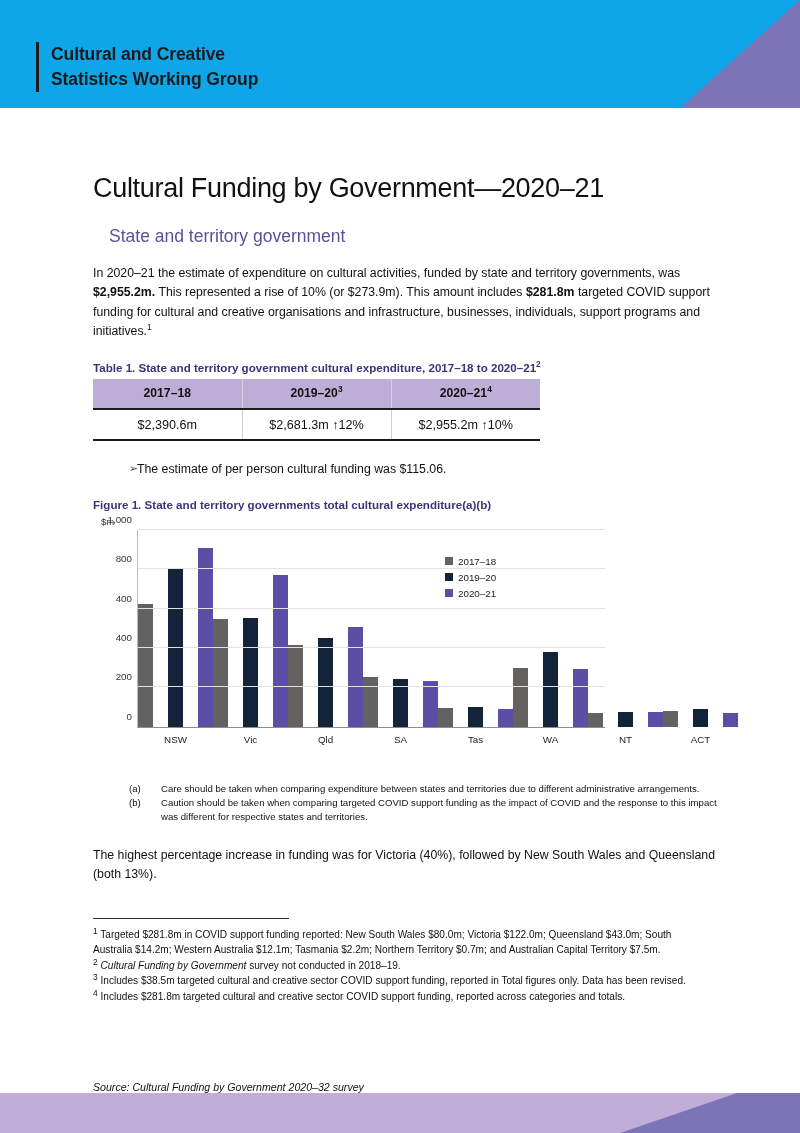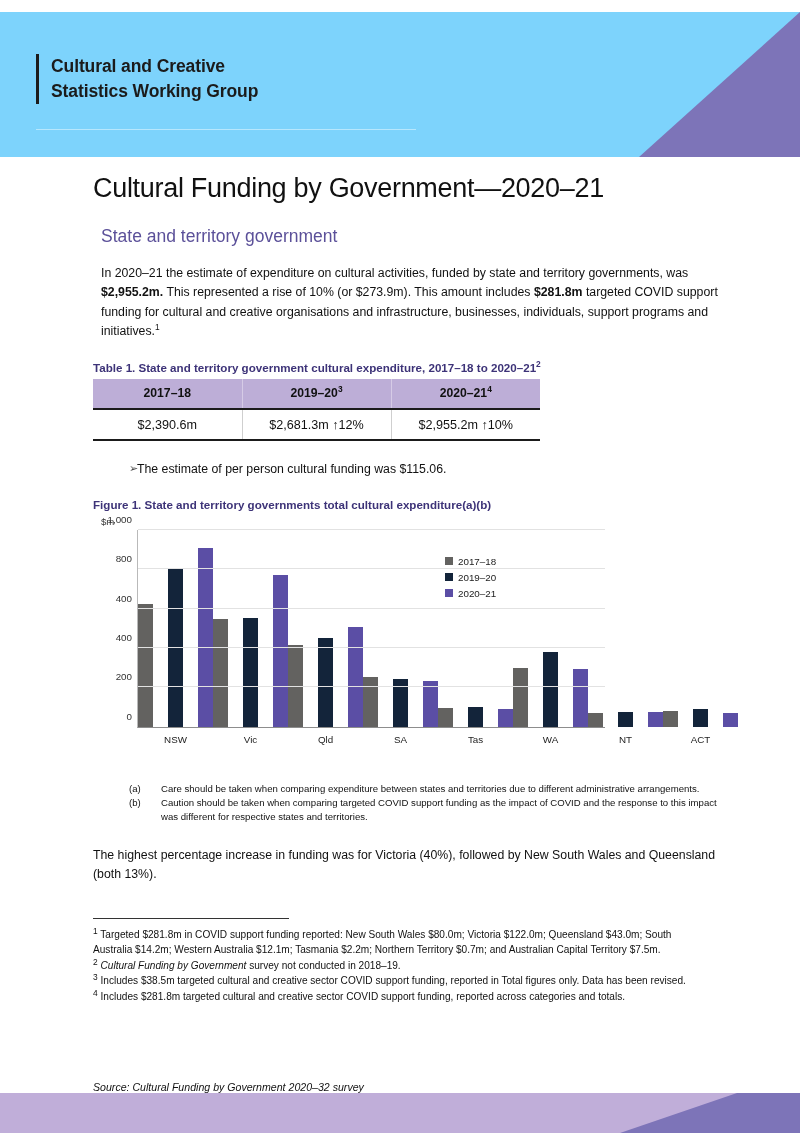--- a/index.html
+++ b/index.html
@@ -8,23 +8,23 @@
     width: 800px; height: 1133px;
     background: #ffffff;
     font-family: "Liberation Sans", sans-serif;
     color: #111111;
     position: relative;
     overflow: hidden;
   }
 
   
   .banner {
-    position: absolute; left: 0; top: 12px;
-    width: 800px; height: 145px;
-    background: #7dd3fc;
+    position: absolute; left: 0; top: 0;
+    width: 800px; height: 108px;
+    background: #0ea5e9;
     overflow: hidden;
   }
   .banner-wedge {
     position: absolute; right: 0; top: 0;
     width: 230px; height: 145px;
     background: #7d74b8;
     clip-path: polygon(100% 0, 100% 100%, 30% 100%, 100% 0);
   }
   .banner-rule {
     position: absolute;
@@ -56,28 +56,28 @@
 
   h1.doc-title {
     margin: 28px 0 0 0;
     font-size: 27px;
     font-weight: normal;
     letter-spacing: -0.3px;
     color: #111111;
     white-space: nowrap;
   }
   h2.doc-subtitle {
-    margin: 22px 0 0 8px;
+    margin: 22px 0 0 16px;
     font-size: 17.5px;
     font-weight: normal;
     color: #5b5099;
   }
 
   p.intro {
-    margin: 17px 0 0 8px;
+    margin: 17px 0 0 0;
     font-size: 12.3px;
     line-height: 1.58;
     color: #111;
   }
   p.intro b { font-weight: bold; }
   sup { font-size: 8.4px; vertical-align: super; line-height: 0; }
 
   
   .table-caption {
     margin: 19px 0 5px 0;

